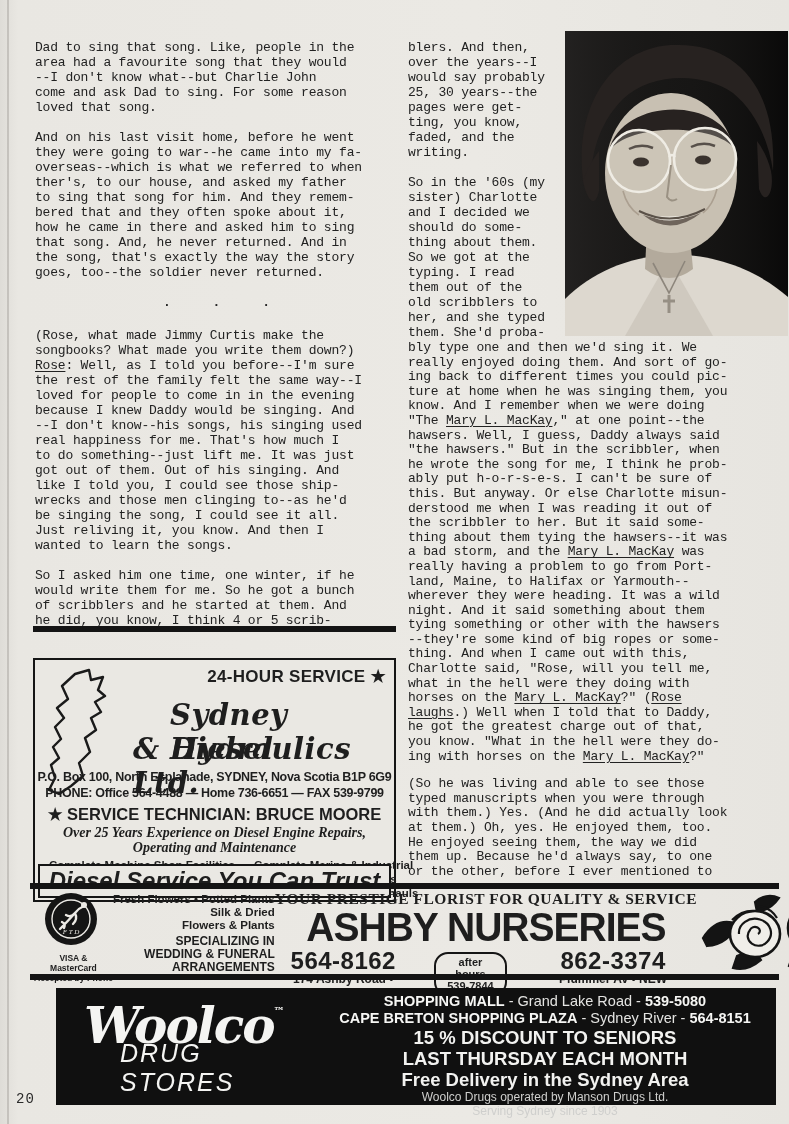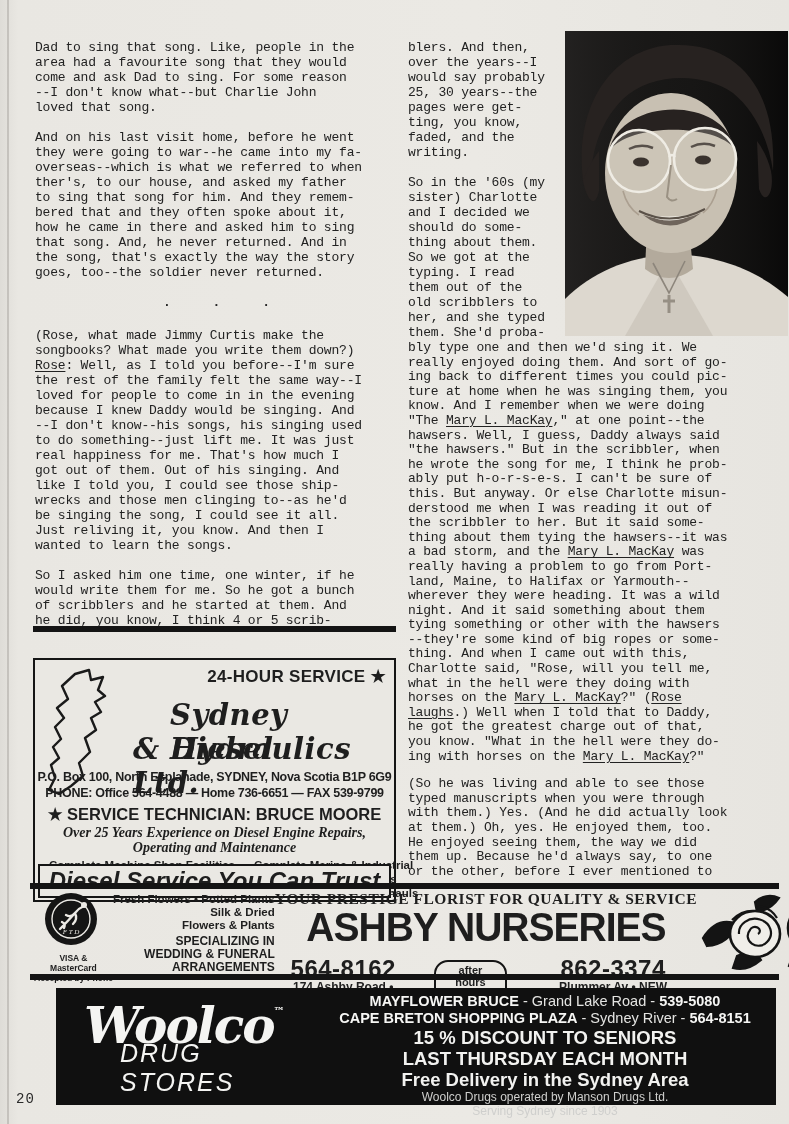--- a/index.html
+++ b/index.html
@@ -49,21 +49,21 @@
   .ashby{position:absolute;left:30px;top:890px;width:749px;height:84px;display:flex;
     font-family:"Liberation Sans",sans-serif;}
   .a-ftd{width:118px;text-align:center;position:relative;}
   .a-pay{font-size:8.5px;font-weight:bold;line-height:10px;text-align:center;padding-left:4px;margin-top:2px;}
   .a-flowers{width:182px;text-align:right;font-size:11.5px;font-weight:bold;line-height:13px;padding-top:3px;}
   .a-flowers .spec .line{font-size:12px;}
   .a-flowers .offer{margin-bottom:3px;}
   .a-center{flex:1;text-align:center;position:relative;}
   .a-header{font-family:"Liberation Serif",serif;font-weight:bold;font-size:15.5px;letter-spacing:.5px;white-space:nowrap;}
   .a-name{font-weight:bold;font-size:39px;letter-spacing:-1px;line-height:38px;transform:scaleY(1.05);white-space:nowrap;}
-  .a-row{display:flex;justify-content:center;align-items:flex-start;gap:22px;margin-top:12px;}
+  .a-row{display:flex;justify-content:center;align-items:flex-start;gap:22px;margin-top:4px;}
   .a-phone-big{font-weight:bold;font-size:24px;line-height:22px;letter-spacing:.5px;}
   .a-addr{font-weight:bold;font-size:12px;}
   .a-bubble{border:2px solid #151515;border-radius:14px;padding:2px 9px;font-weight:bold;font-size:11px;line-height:12px;margin-top:2px;background:#eae8e3;}
   .a-roses{width:158px;position:relative;}
   
   .woolco{position:absolute;left:56px;top:988px;width:720px;height:117px;background:#101010;color:#ececec;
     display:flex;font-family:"Liberation Sans",sans-serif;}
   .w-logo{width:258px;position:relative;}
   .w-script{position:absolute;left:28px;top:8px;font-family:"DejaVu Serif",serif;font-style:italic;font-weight:bold;font-size:50px;color:#f4f4f2;letter-spacing:-2px;}
   .w-tm{font-size:11px;vertical-align:28px;letter-spacing:0;}
@@ -78,22 +78,22 @@
 </head>
 <body>
 
 <div class="page">
   <div class="scan-line"></div>
 
   <div class="col col-left">
     <div class="para">
         <div class="line">Dad to sing that song. Like, people in the</div>
         <div class="line">area had a favourite song that they would</div>
+        <div class="line">--I don't know what--but Charlie John</div>
         <div class="line">come and ask Dad to sing. For some reason</div>
-        <div class="line">--I don't know what--but Charlie John</div>
         <div class="line">loved that song.</div>
       </div>
     <div class="para">
         <div class="line">And on his last visit home, before he went</div>
         <div class="line">they were going to war--he came into my fa-</div>
         <div class="line">overseas--which is what we referred to when</div>
         <div class="line">ther's, to our house, and asked my father</div>
         <div class="line">to sing that song for him. And they remem-</div>
         <div class="line">bered that and they often spoke about it,</div>
         <div class="line">how he came in there and asked him to sing</div>
@@ -103,22 +103,22 @@
       </div>
     <div class="dots">. . .</div>
     <div class="para">
         <div class="line">(Rose, what made Jimmy Curtis make the</div>
         <div class="line">songbooks? What made you write them down?)</div>
         <div class="line"><u>Rose</u>: Well, as I told you before--I'm sure</div>
         <div class="line">the rest of the family felt the same way--I</div>
         <div class="line">loved for people to come in in the evening</div>
         <div class="line">because I knew Daddy would be singing. And</div>
         <div class="line">--I don't know--his songs, his singing used</div>
+        <div class="line">real happiness for me. That's how much I</div>
         <div class="line">to do something--just lift me. It was just</div>
-        <div class="line">real happiness for me. That's how much I</div>
         <div class="line">got out of them. Out of his singing. And</div>
         <div class="line">like I told you, I could see those ship-</div>
         <div class="line">wrecks and those men clinging to--as he'd</div>
         <div class="line">be singing the song, I could see it all.</div>
         <div class="line">Just reliving it, you know. And then I</div>
         <div class="line">wanted to learn the songs.</div>
       </div>
     <div class="para">
         <div class="line">So I asked him one time, one winter, if he</div>
         <div class="line">would write them for me. So he got a bunch</div>
@@ -343,21 +343,21 @@
   </div>
   <div class="bar ashby-bar-bot"></div>
 
   <div class="woolco">
     <div class="w-logo">
       <div class="w-script"><span>Woolco</span><span class="w-tm">™</span></div>
       <div class="w-sub">DRUG STORES</div>
     </div>
     <div class="w-right">
       <div class="w-malls">
-          <div class="line"><b>MAYFLOWER BRUCE</b>  -  Grand Lake Road  -  <b>539-5080</b></div>
+          <div class="line"><b>SHOPPING MALL</b>  -  Grand Lake Road  -  <b>539-5080</b></div>
           <div class="line"><b>CAPE BRETON SHOPPING PLAZA</b>  -  Sydney River  -  <b>564-8151</b></div>
         </div>
       <div class="w-big">15 % DISCOUNT TO SENIORS</div>
       <div class="w-big">LAST THURSDAY EACH MONTH</div>
       <div class="w-big">Free Delivery in the Sydney Area</div>
       <div class="w-small">Woolco Drugs operated by Manson Drugs Ltd.</div>
       <div class="w-small">Serving Sydney since 1903</div>
     </div>
   </div>
 

